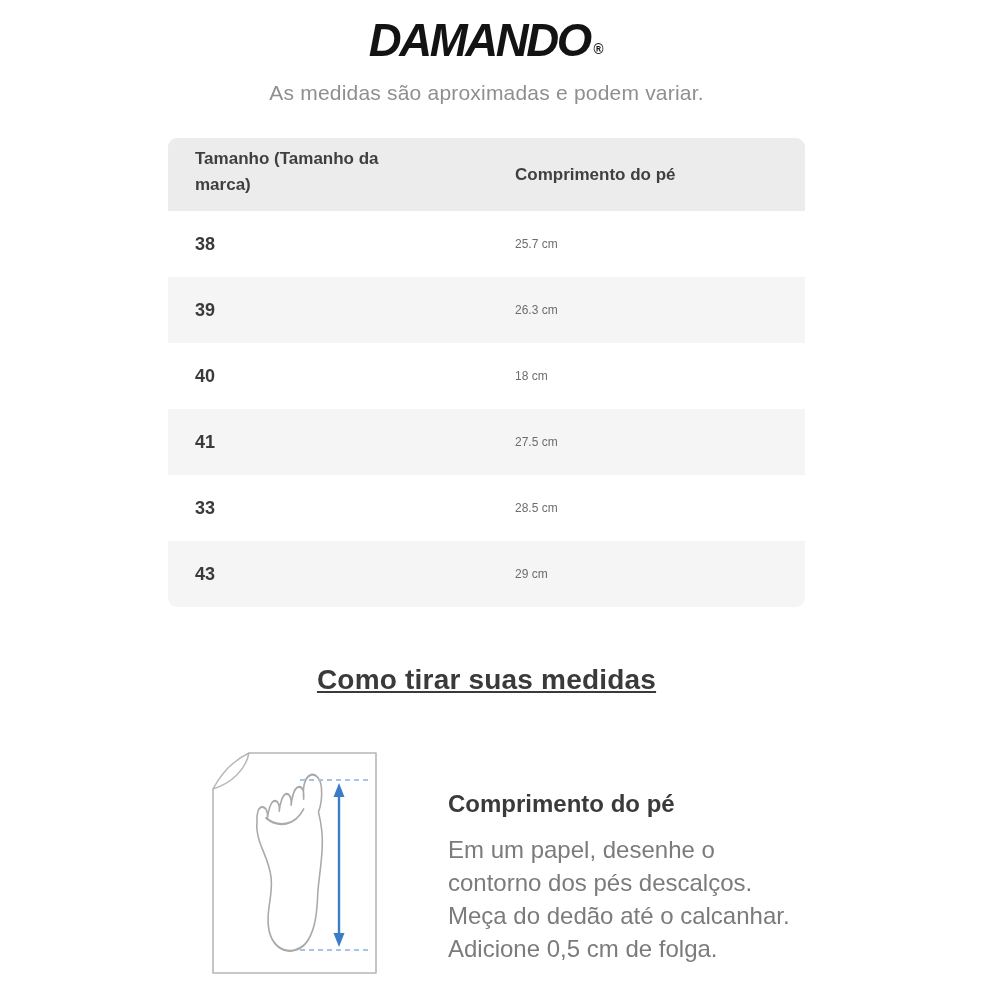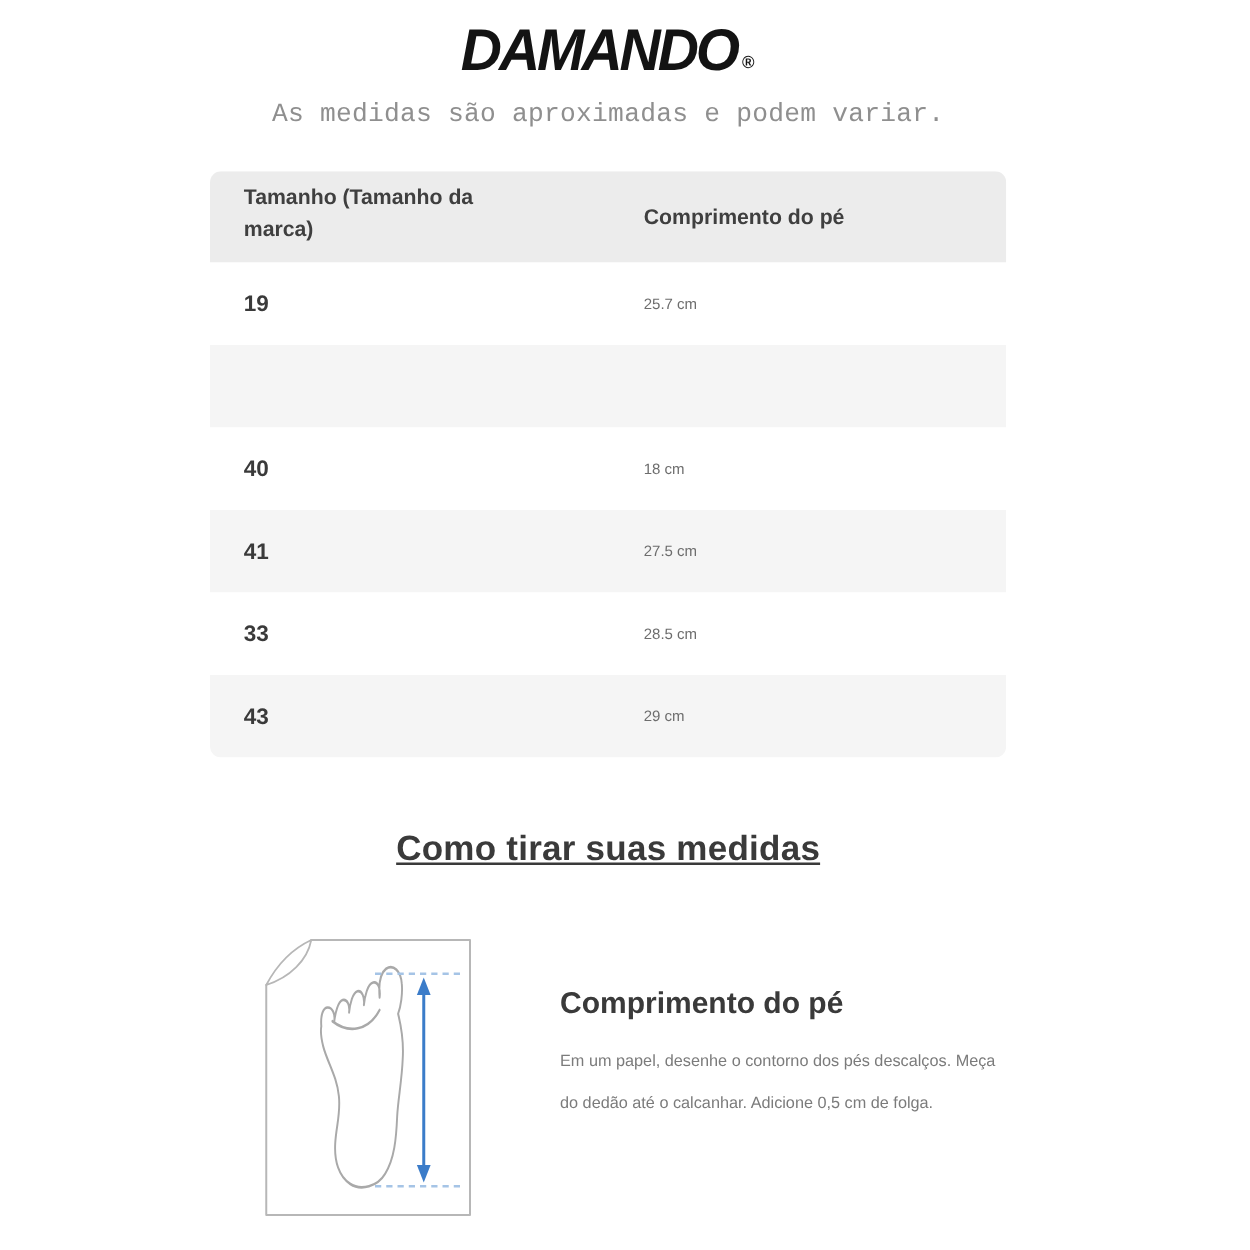--- a/index.html
+++ b/index.html
@@ -38,21 +38,20 @@
     letter-spacing: 0;
     margin-left: 4px;
     position: relative;
     top: -2px;
   }
   .disclaimer {
     margin: 14px 0 0;
     font-size: 21px;
     color: #8f8f8f;
     letter-spacing: 0.2px;
-    font-family: Liberation Mono, monospace;
   }
   
   .size-table {
     margin-top: 33px;
     border-radius: 9px;
     overflow: hidden;
   }
   .thead {
     display: flex;
     align-items: center;
@@ -98,21 +97,21 @@
   .illustration { width: 176px; height: 226px; flex: none; }
   .measure-text { margin-left: 64px; margin-top: 40px; width: 390px; }
   .measure-title {
     margin: 0 0 15px;
     font-size: 24px;
     font-weight: bold;
     color: var(--text-dark, #3a3a3a);
   }
   .measure-desc {
     margin: 0;
-    font-size: 13px;
+    font-size: 24px;
     line-height: 33px;
     color: var(--text-gray, #7b7b7b);
   }
 </style>
 </head>
 <body>
 
 <div class="page">
   <div class="content">
 
@@ -122,24 +121,26 @@
     </header>
 
     <section class="size-table">
       <div class="thead">
         <div class="col1">Tamanho (Tamanho da marca)</div>
         <div class="col2">Comprimento do pé</div>
       </div>
       <div class="tbody">
 
       <div class="trow">
-            <div class="col1 size-cell">19</div>
+            <div class="col1 size-cell">38</div>
             <div class="col2 len-cell">25.7 cm</div>
           </div>
           <div class="trow alt">
+            <div class="col1 size-cell">39</div>
+            <div class="col2 len-cell">26.3 cm</div>
           </div>
           <div class="trow">
             <div class="col1 size-cell">40</div>
             <div class="col2 len-cell">18 cm</div>
           </div>
           <div class="trow alt">
             <div class="col1 size-cell">41</div>
             <div class="col2 len-cell">27.5 cm</div>
           </div>
           <div class="trow">

